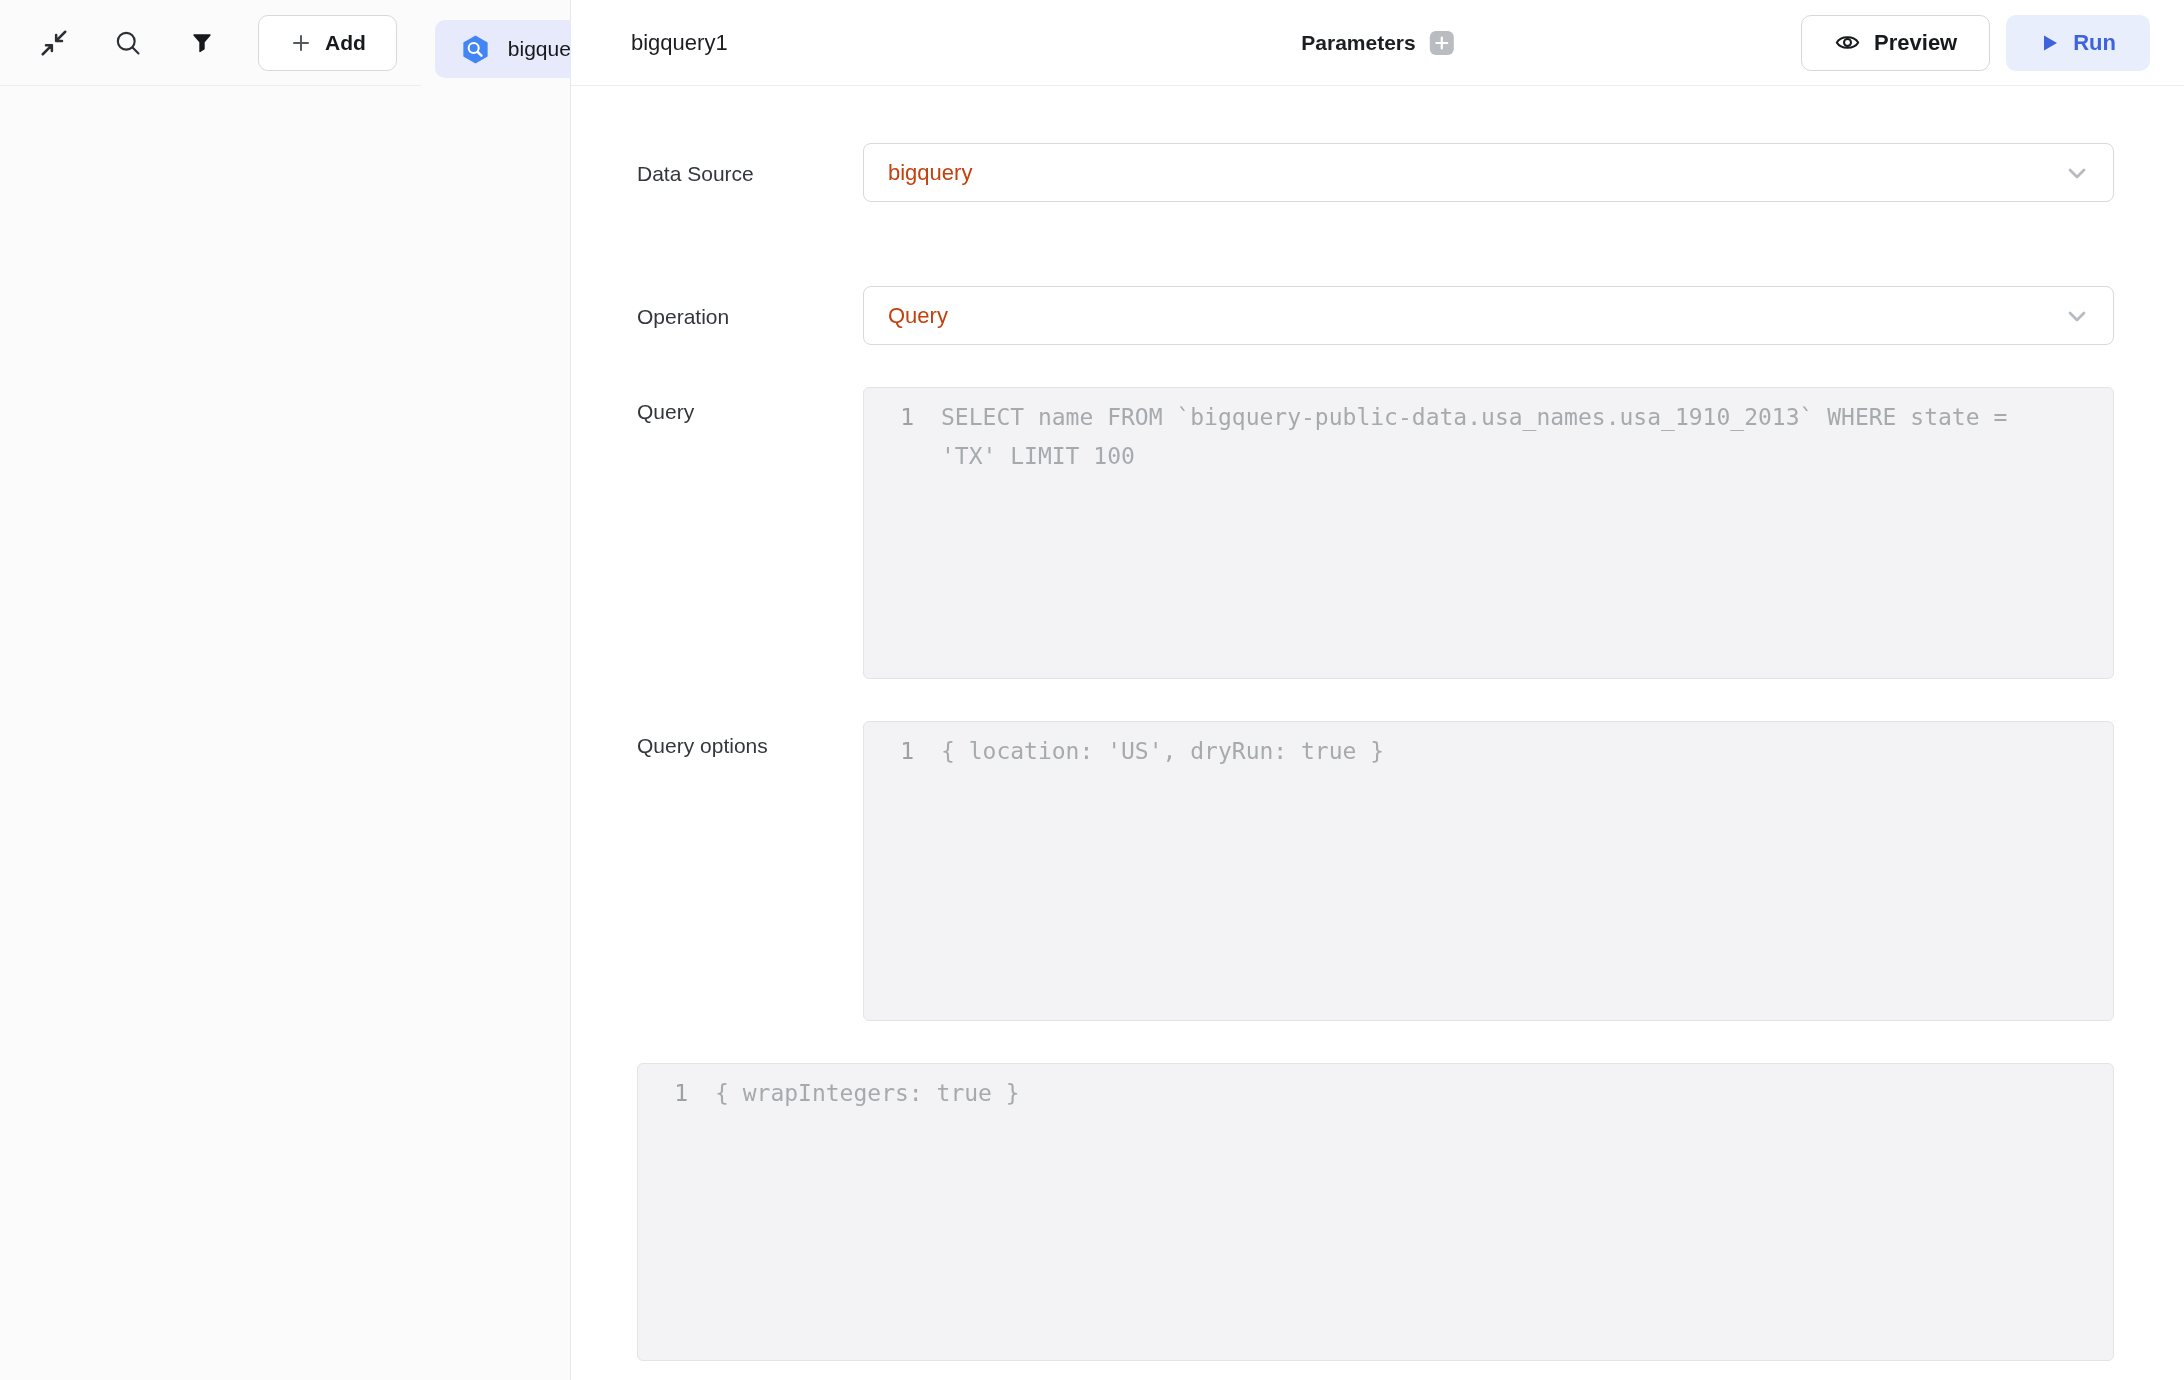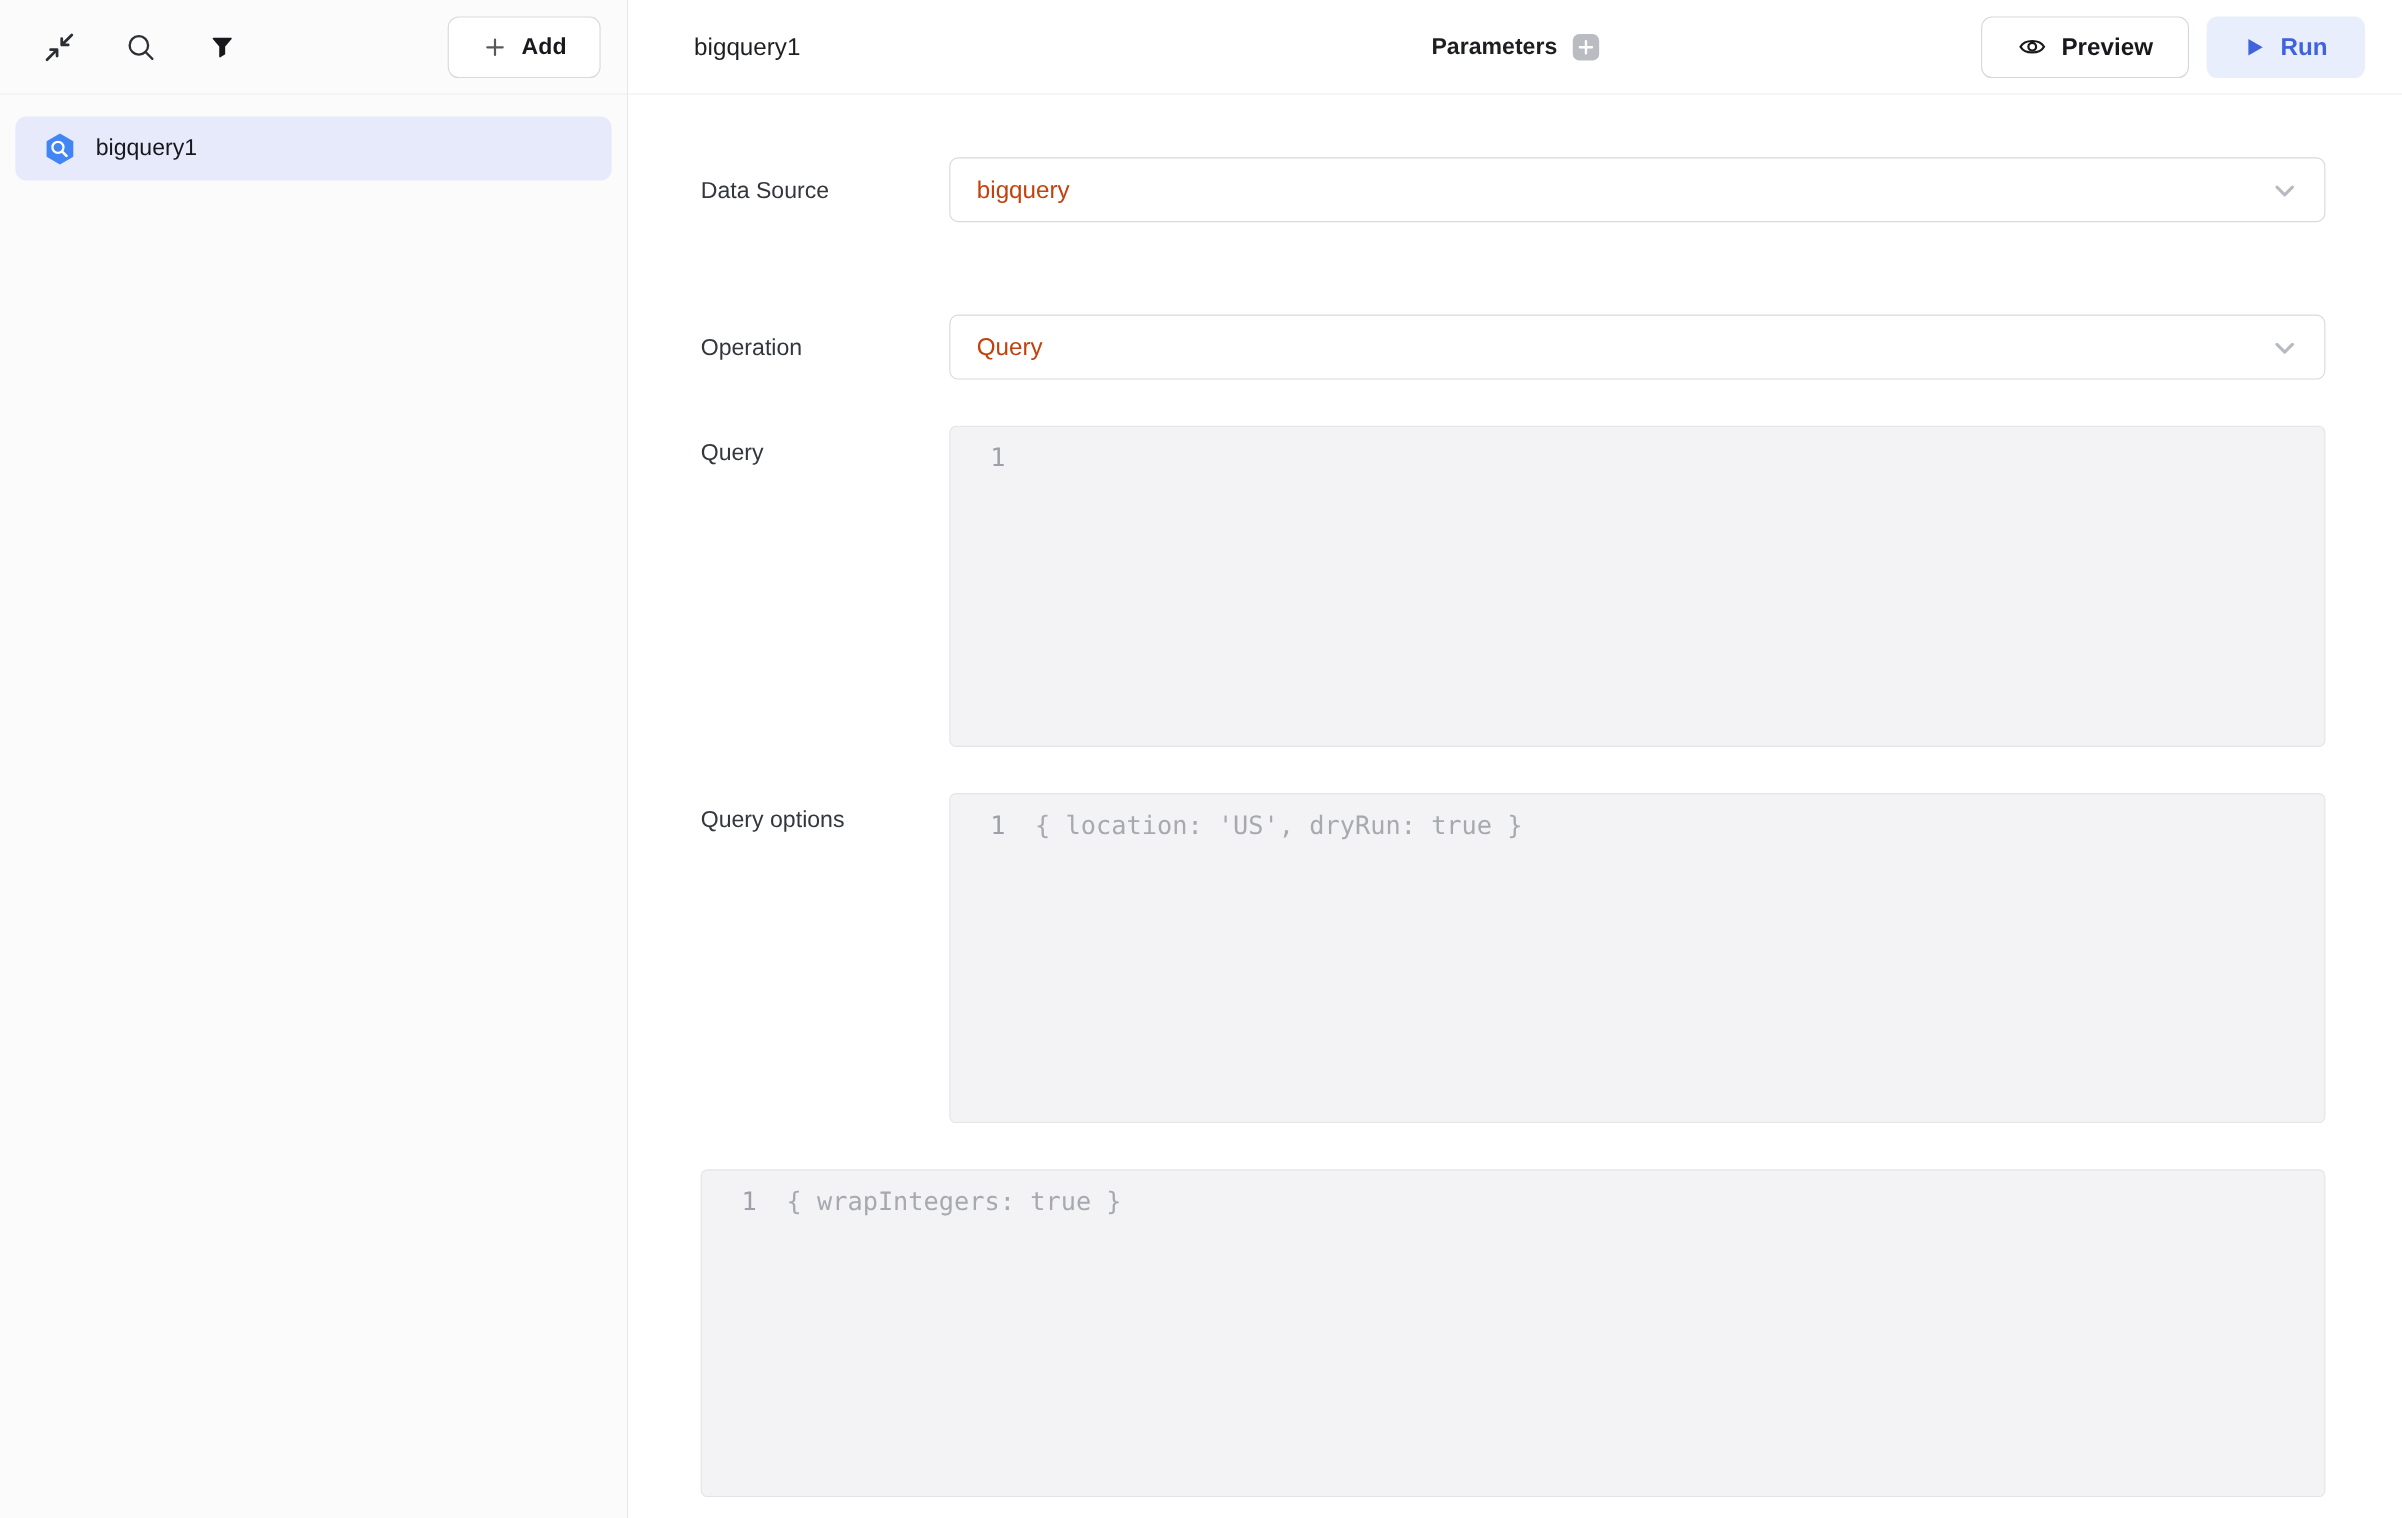--- a/index.html
+++ b/index.html
@@ -10,21 +10,21 @@
   }
   *{margin:0;padding:0;box-sizing:border-box;}
   html,body{width:2184px;height:1380px;}
   body{
     font-family:"Liberation Sans","DejaVu Sans",sans-serif;
     background:#fff;color:#1c1e21;overflow:hidden;
   }
   .app{display:flex;width:100%;height:100%;}
 
   
-  .sidebar{width:571px;min-width:571px;background:#fbfbfc;border-right:1px solid #e6e7e9;display:flex;flex-direction:column;}
+  .sidebar{width:571px;min-width:571px;background:#fbfbfc;border-right:1px solid #e6e7e9;display:flex;flex-direction:row;}
   .sidebar-top{height:86px;min-height:86px;display:flex;align-items:center;gap:38px;padding:0 24px 0 36px;border-bottom:1px solid #ededef;}
   .icon-btn{display:flex;align-items:center;justify-content:center;width:36px;height:36px;background:none;border:none;cursor:pointer;}
   .add-btn{margin-left:auto;height:56px;padding:0 30px;border:1px solid #d8d9dc;border-radius:10px;background:#fff;display:flex;align-items:center;gap:12px;font-size:21px;font-weight:600;color:#17191c;cursor:pointer;font-family:inherit;}
   .sidebar-list{padding:20px 14px;}
   .query-item{height:58px;border-radius:10px;background:var(--selected-bg);display:flex;align-items:center;padding:0 20px 0 25px;gap:17px;font-size:21px;color:#16181c;cursor:pointer;}
 
   
   .main{flex:1;display:flex;flex-direction:column;min-width:0;background:#fff;}
   .main-header{height:86px;min-height:86px;border-bottom:1px solid #ededef;display:flex;align-items:center;position:relative;padding:0 34px 0 60px;}
   .main-title{font-size:22px;font-weight:500;color:#1c1e21;}
@@ -148,20 +148,21 @@
             </svg>
           </div>
         </div>
       </div>
 
       <div class="row">
         <div class="row-label top">Query</div>
         <div class="field">
           <div class="editor h-query">
             <div class="gutter">1</div>
+            <div class="code">SELECT name FROM `bigquery-public-data.usa_names.usa_1910_2013` WHERE state = 'TX' LIMIT 100</div>
           </div>
         </div>
       </div>
 
       <div class="row">
         <div class="row-label top">Query options</div>
         <div class="field">
           <div class="editor h-qopts">
             <div class="gutter">1</div>
             <div class="code">{ location: 'US', dryRun: true }</div>

